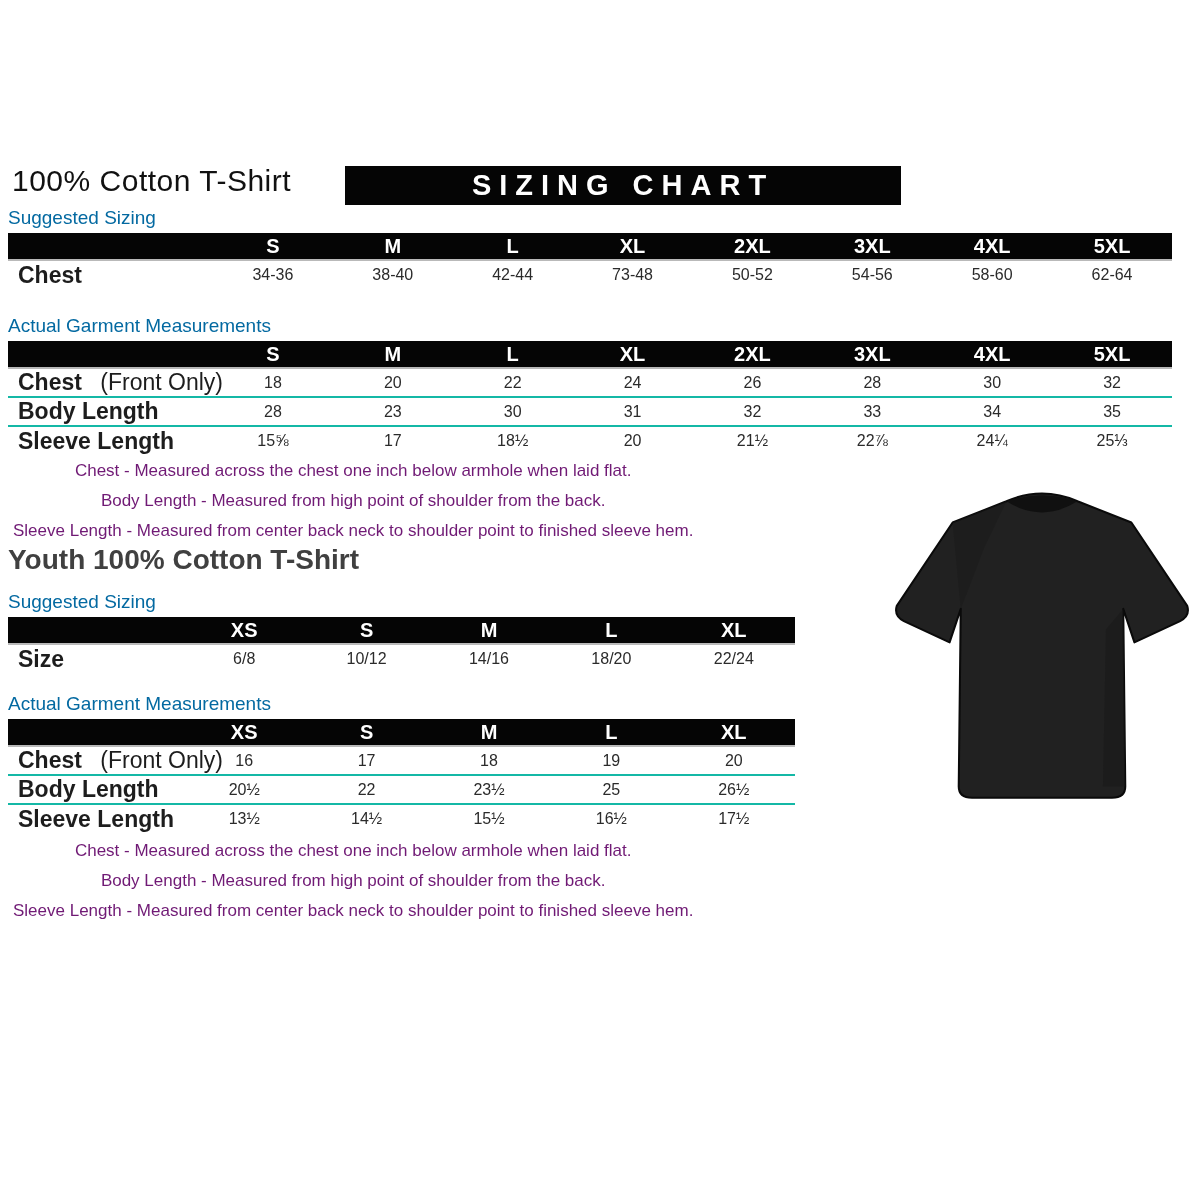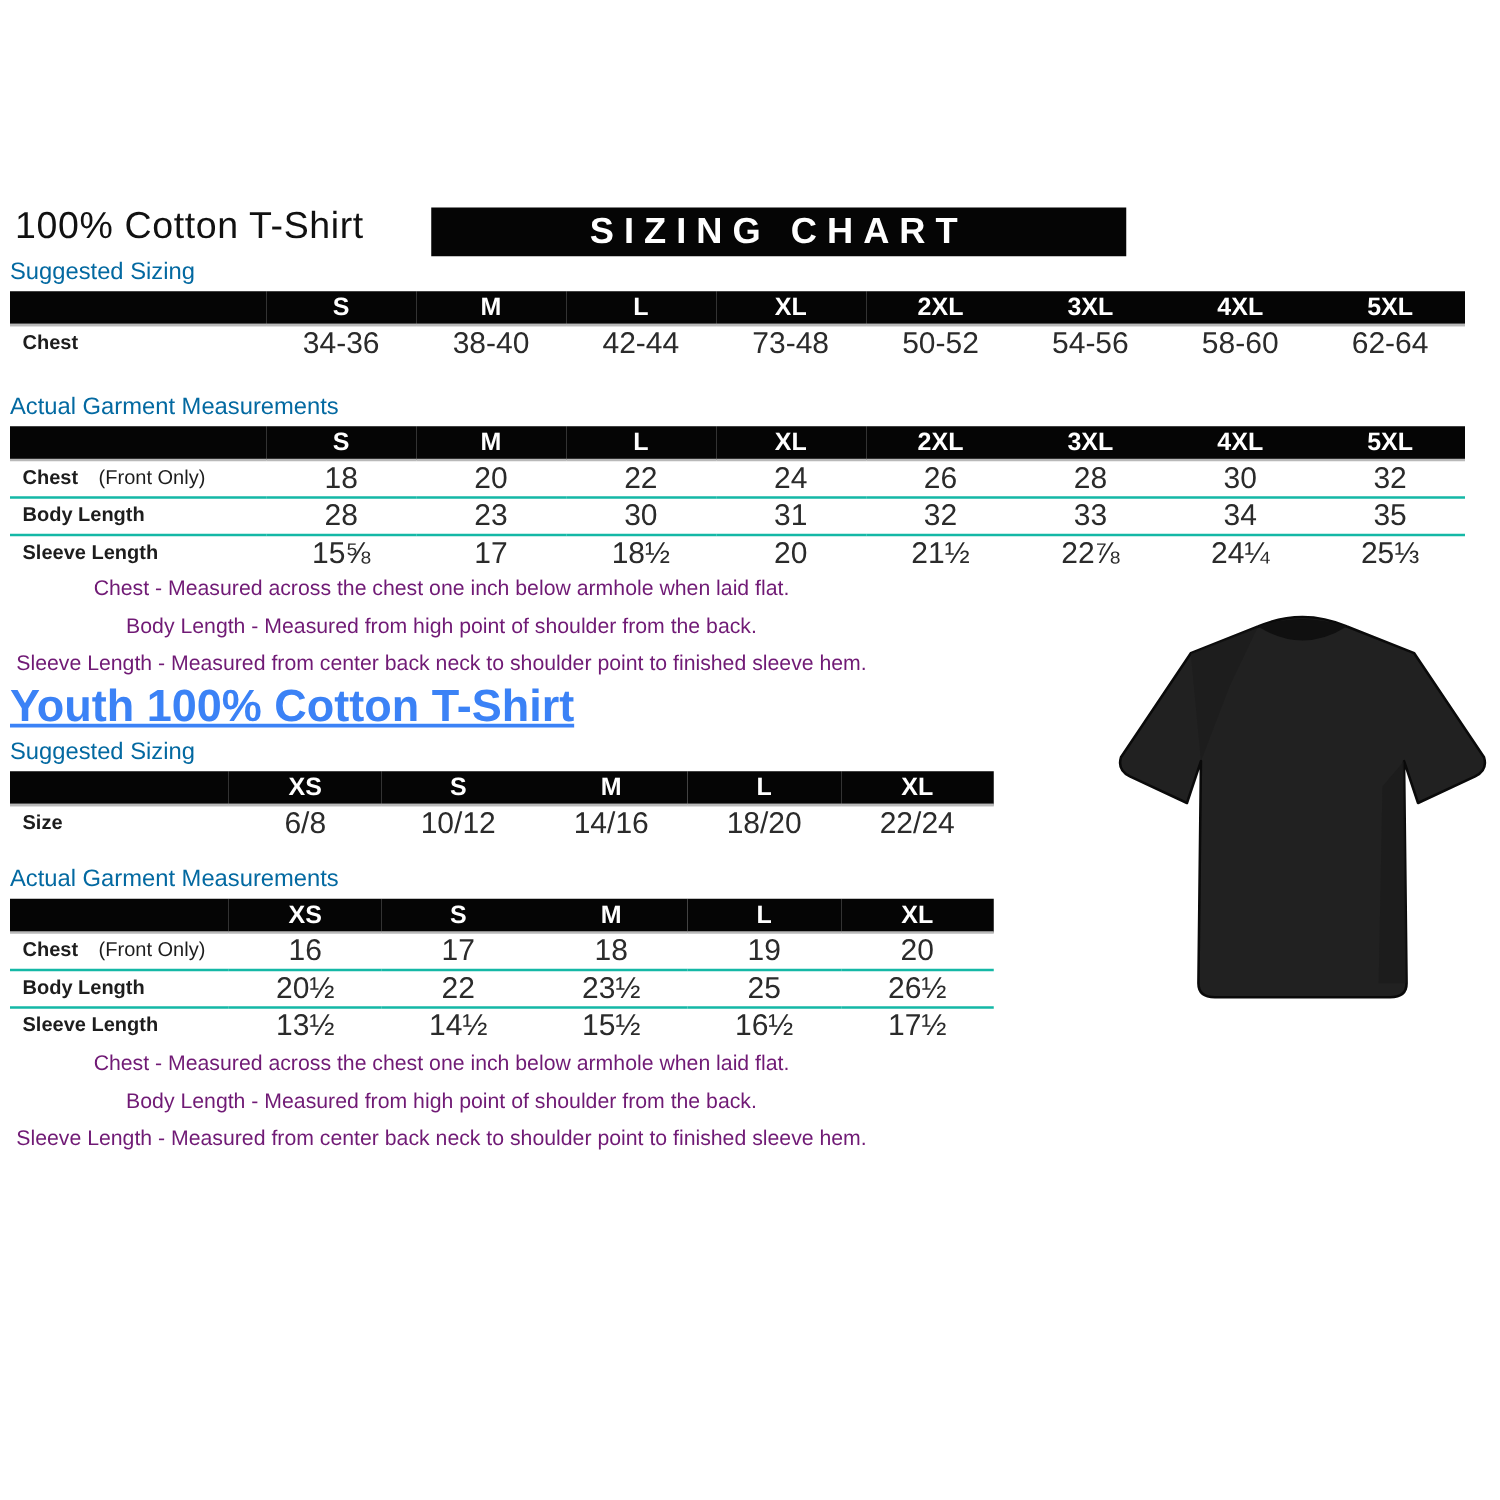--- a/index.html
+++ b/index.html
@@ -8,29 +8,29 @@
   .page { position:relative; width:1200px; height:1080px; background:#fff; overflow:hidden; }
 
   .abs { position:absolute; }
 
   .main-title { left:12px; top:164px; font-size:30px; font-weight:500; letter-spacing:0.5px; color:#111; }
   .banner { left:345px; top:166px; width:556px; height:39px; background:#050505;
             display:flex; align-items:center; justify-content:center; }
   .banner span { color:#fff; font-size:29px; font-weight:bold; letter-spacing:8px; }
 
   .section-label { font-size:19px; color:#0369a1; }
-  .youth-title { left:8px; top:544px; font-size:36px; font-weight:bold; color:#3b82f6;text-decoration:underline; }
+  .youth-title { left:8px; top:544px; font-size:28px; font-weight:bold; color:#404040; }
 
   table { border-collapse:collapse; table-layout:fixed; }
   thead th { background:#050505; color:#ffffff; font-size:20px; font-weight:bold;
              height:27px; text-align:center; border-bottom:2px solid #b9b9b9; }
-  tbody th { text-align:left; font-size:16px; padding-left:10px; white-space:nowrap; }
+  tbody th { text-align:left; font-size:23px; padding-left:10px; white-space:nowrap; }
   tbody th .lbl { font-weight:bold; }
   tbody th .sfx { font-weight:normal;margin-left:12px; }
-  tbody td { text-align:center; font-size:24px; color:#2b2b2b; }
+  tbody td { text-align:center; font-size:16px; color:#2b2b2b; }
   tbody tr { height:29px; }
   tbody tr + tr td, tbody tr + tr th { border-top:2px solid #14b8a6; }
 
   .adult-table { width:1164px; }
   .adult-table .labelcol { width:205px; }
   .youth-table { width:787px; }
   .youth-table .labelcol { width:175px; }
 
   .notes div { font-size:17px; color:#701a75; line-height:30px; white-space:nowrap;text-align:center; }
 

